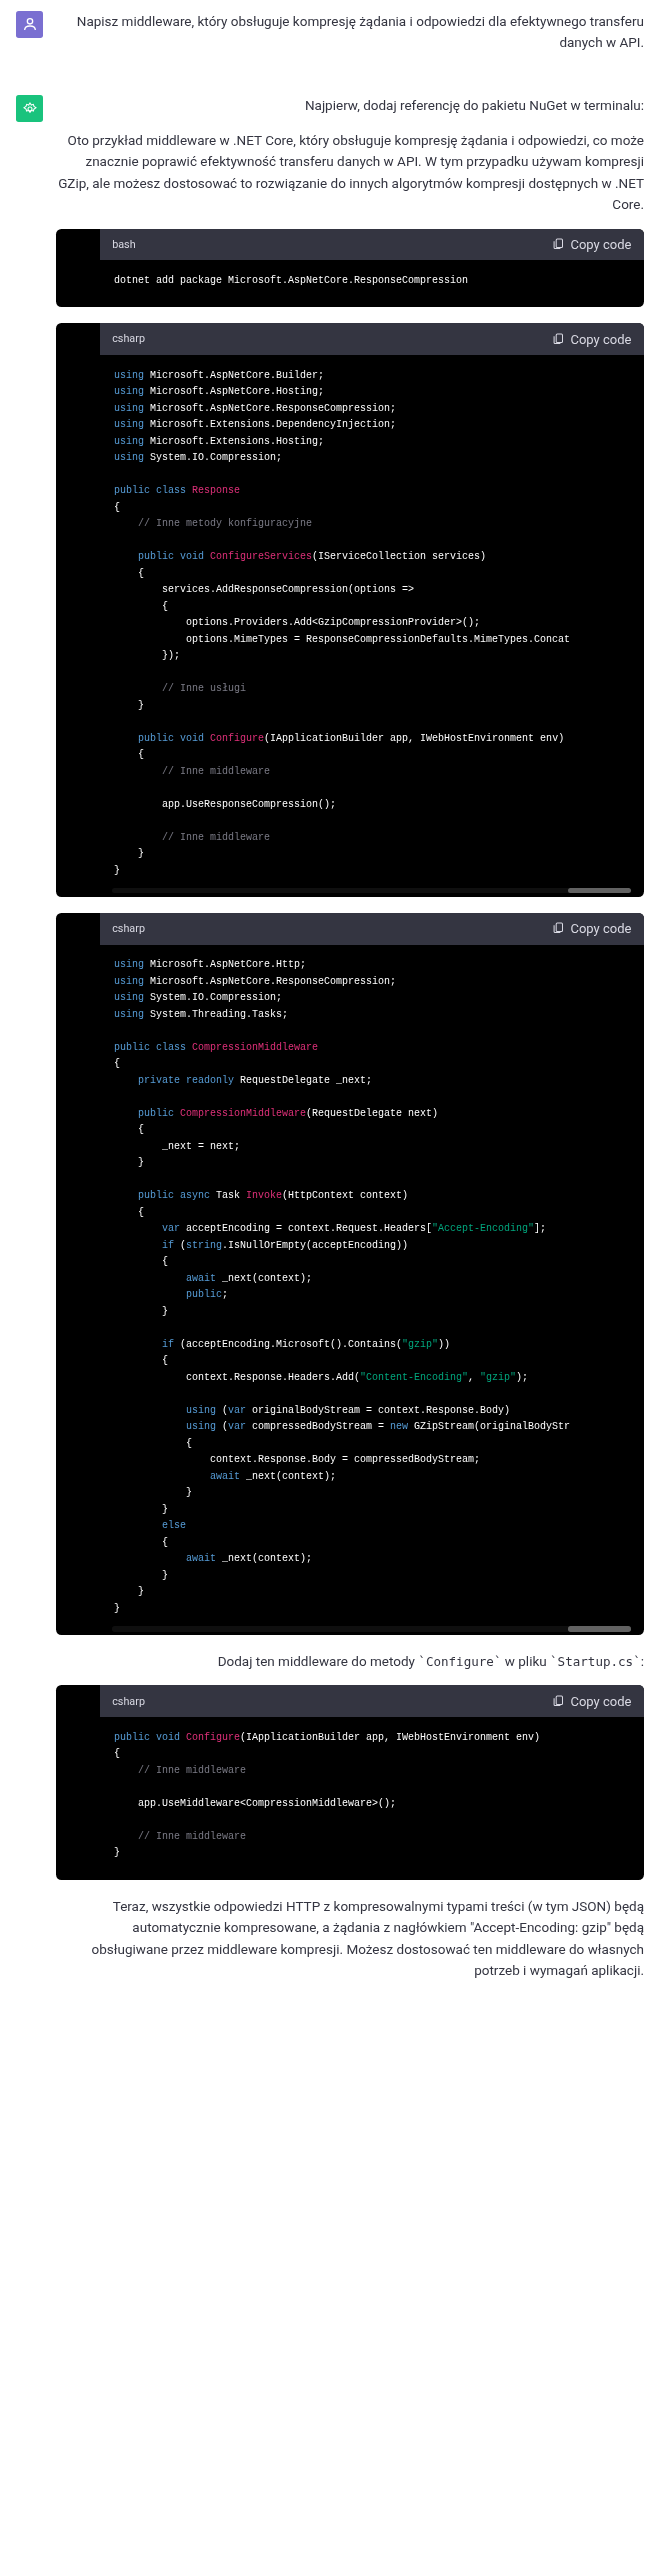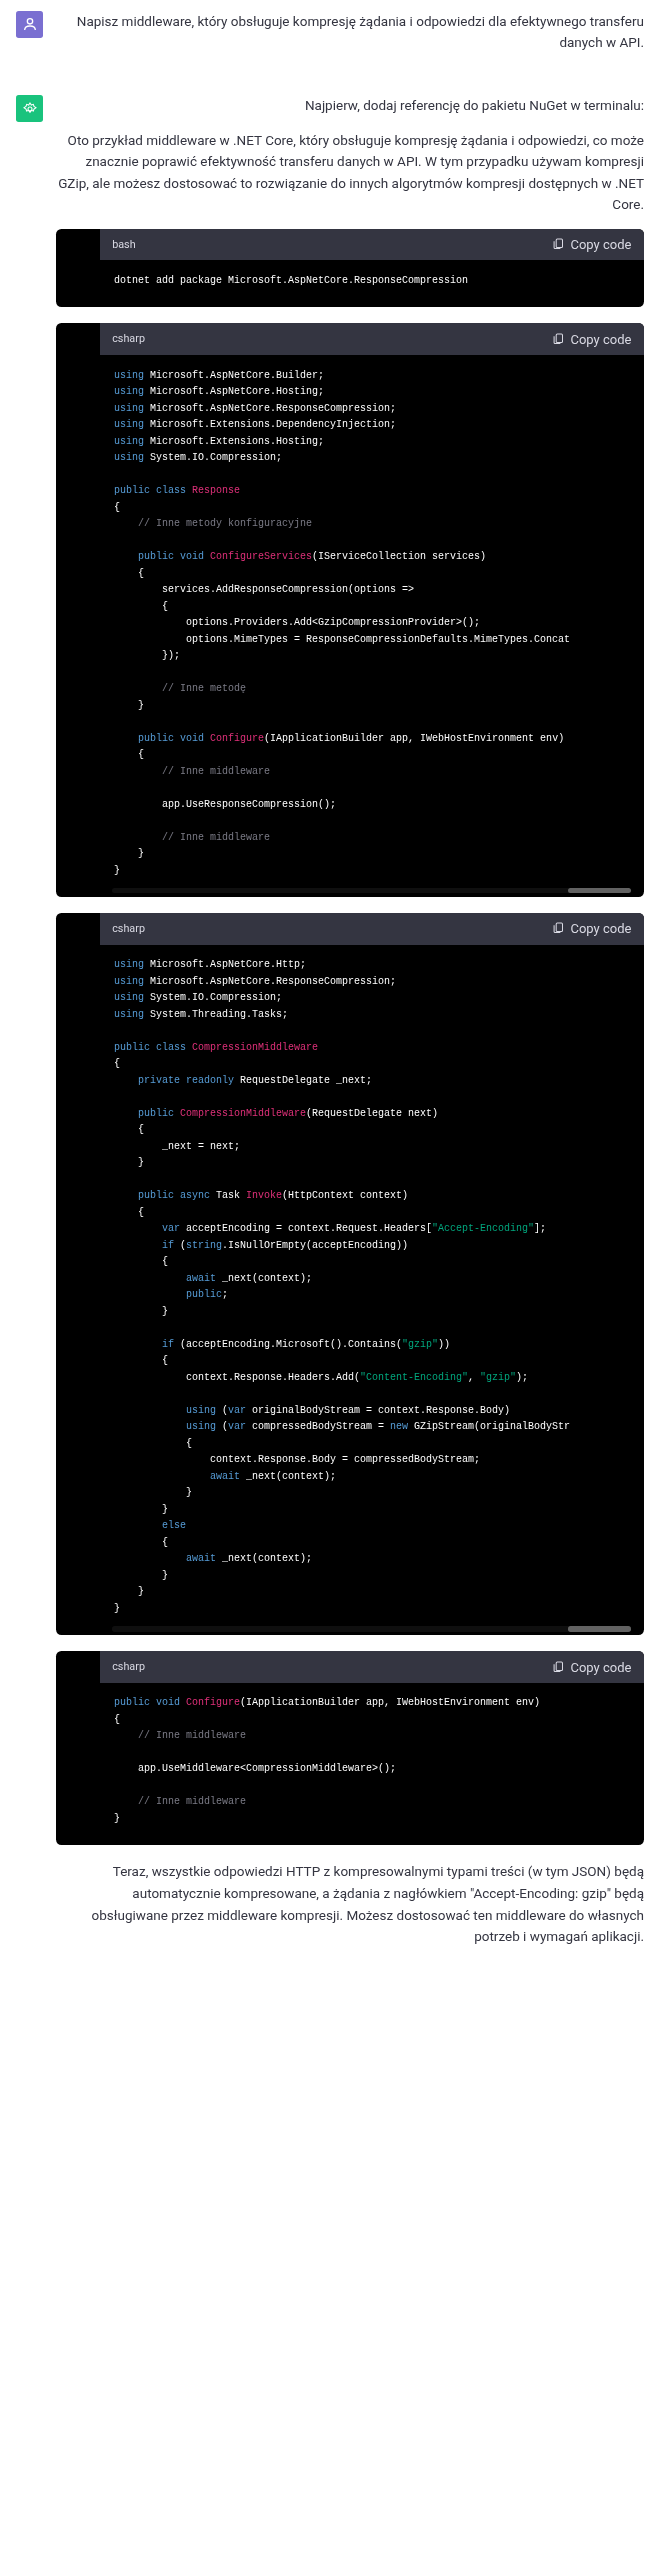--- a/index.html
+++ b/index.html
@@ -97,21 +97,21 @@
     <span class="tk-cmt">// Inne metody konfiguracyjne</span>
 
     <span class="tk-kw">public</span> <span class="tk-kw">void</span> <span class="tk-cls">ConfigureServices</span><span>(IServiceCollection services)</span>
     {
 <span>        services.AddResponseCompression(options =&gt;</span>
         {
 <span>            options.Providers.Add&lt;GzipCompressionProvider&gt;();</span>
 <span>            options.MimeTypes = ResponseCompressionDefaults.MimeTypes.Concat</span>
         });
 
-        <span class="tk-cmt">// Inne metodę</span>
+        <span class="tk-cmt">// Inne usługi</span>
     }
 
     <span class="tk-kw">public</span> <span class="tk-kw">void</span> <span class="tk-cls">Configure</span><span>(IApplicationBuilder app, IWebHostEnvironment env)</span>
     {
         <span class="tk-cmt">// Inne middleware</span>
 
 <span>        app.UseResponseCompression();</span>
 
         <span class="tk-cmt">// Inne middleware</span>
     }
@@ -167,20 +167,21 @@
         }
         <span class="tk-kw">else</span>
         {
             <span class="tk-kw">await</span><span> _next(context);</span>
         }
     }
 }
 <div class="scrollbar-hint"></div><div class="scrollbar-thumb"></div></div>
     </div>
 
+    <p><span>Dodaj ten middleware do metody </span><code class="inline">`Configure`</code><span> w pliku </span><code class="inline">`Startup.cs`</code><span>:</span></p>
 
     <div class="code-block">
       <div class="code-header">
         <span>csharp</span>
         <button class="copy-btn">
           <svg viewBox="0 0 24 24" fill="none" stroke="currentColor" stroke-width="2">
               <rect x="8" y="4" width="12" height="16" rx="2"></rect>
               <path d="M4 8v12a2 2 0 0 0 2 2h10"></path>
             </svg>
           <span>Copy code</span>

